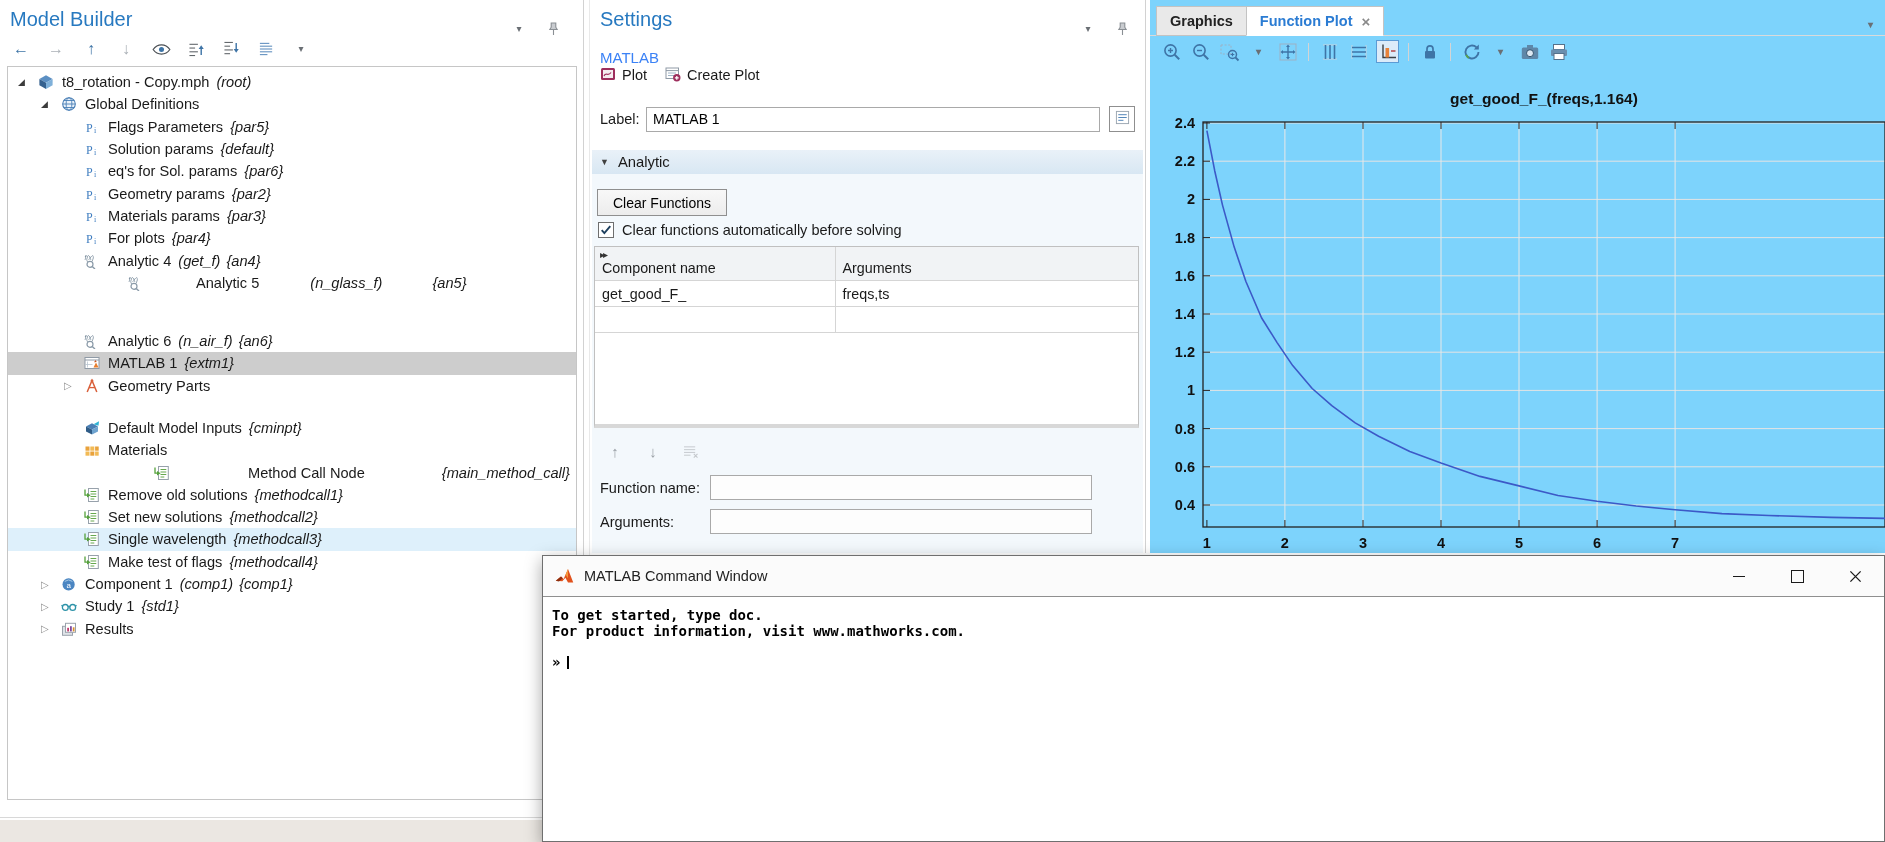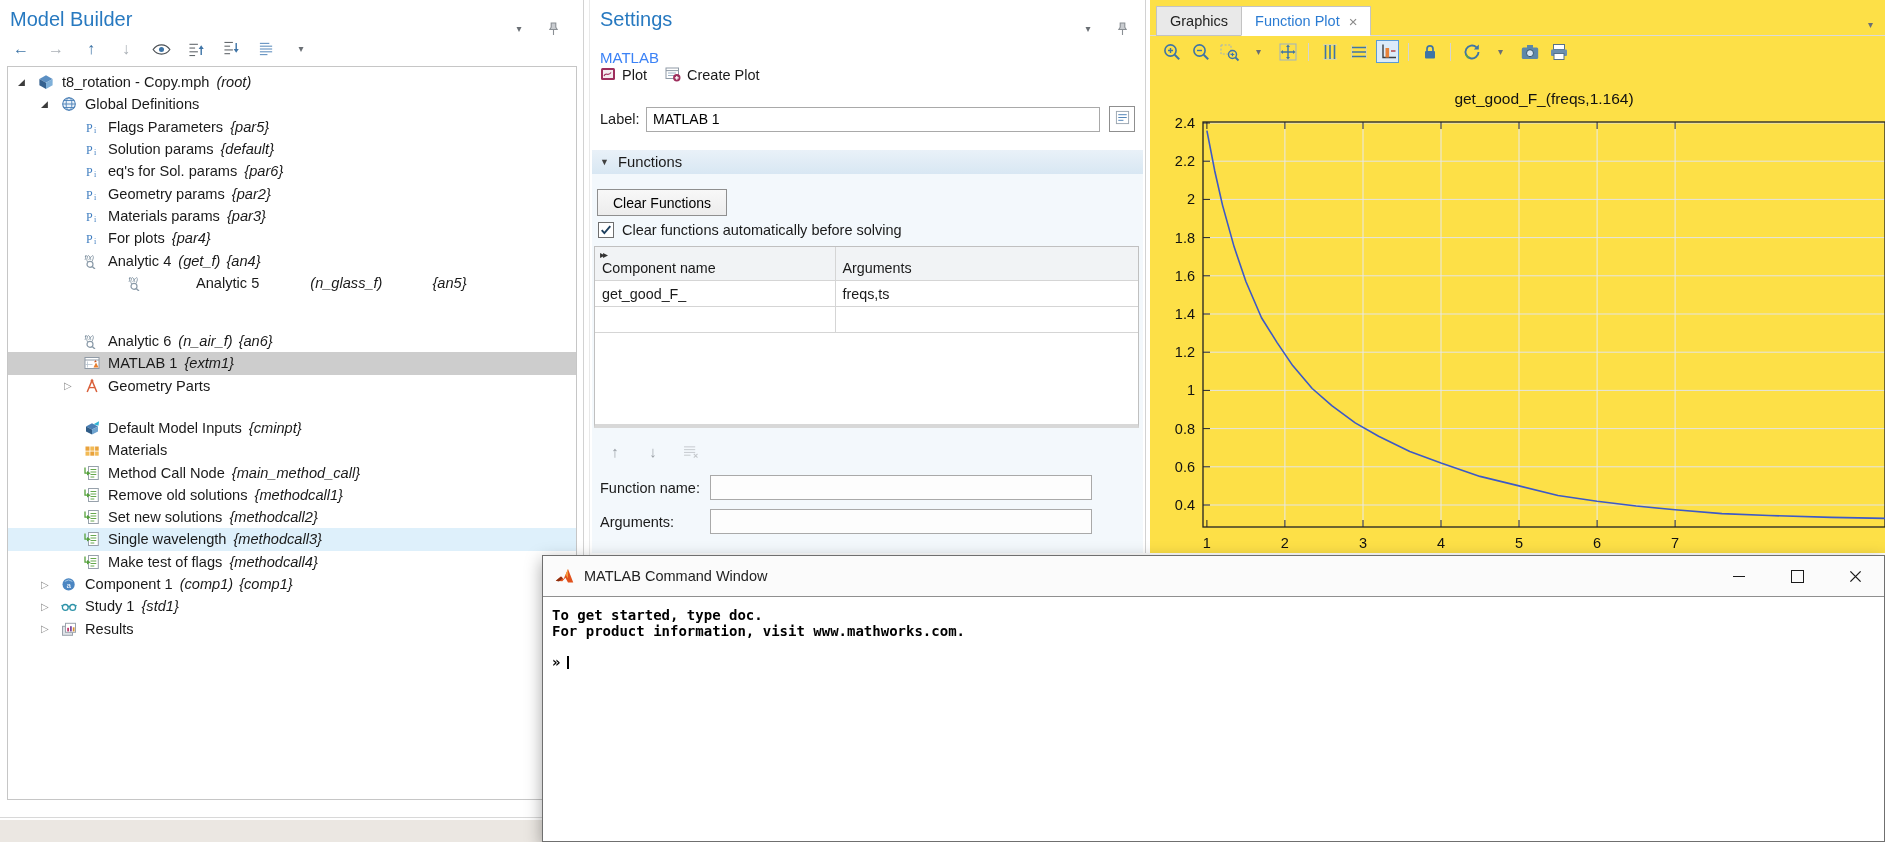--- a/index.html
+++ b/index.html
@@ -70,21 +70,21 @@
   .list-toolbar{position:absolute;left:12px;top:266px;display:flex;align-items:center;gap:16px;color:#9aa0a6;}
   .list-toolbar .ar{font-size:15px;}
   .field-row{position:absolute;left:8px;display:flex;align-items:center;width:535px;}
   .field-row .fld-label{width:110px;font-size:14.5px;}
   .small-input{width:382px;height:25px;border:1px solid #a9a9a9;background:#fdfdfd;box-sizing:border-box;
                font-family:"Liberation Sans",sans-serif;font-size:14px;padding:0 6px;}
   .fn-field{top:301px;} .arg-field{top:335px;}
   .derivatives-bar{position:absolute;left:0;top:388px;width:551px;box-sizing:border-box;}
 
   
-  .graphics{position:absolute;left:1150px;top:0;width:735px;height:553px;background:#fde047;}
+  .graphics{position:absolute;left:1150px;top:0;width:735px;height:553px;background:#7dd3fc;font-weight:bold;}
   .tabs-underline{position:absolute;left:0;top:35px;width:735px;height:1px;background:#dadada;}
   .tabs{position:absolute;left:6px;top:6px;display:flex;height:30px;z-index:2;}
   .tab{display:flex;align-items:center;padding:0 13px;font-size:14.5px;border:1px solid #c3c3c3;
        background:#e9e9e9;color:#222;margin-right:-1px;box-sizing:border-box;height:30px;}
   .tab.active{background:#fff;color:#2b7cd3;border-bottom-color:#fff;}
   .tab-close{margin-left:9px;color:#8a8a8a;font-size:15px;line-height:1;}
   .gfx-caret{position:absolute;right:12px;top:14px;}
   .gfx-toolbar{position:absolute;left:10px;top:39px;height:25px;display:flex;align-items:center;gap:6px;}
   .gfx-toolbar .tbtn{width:23px;height:23px;box-sizing:border-box;}
   .gfx-toolbar .tbtn.active{border:1px solid #5b9bd5;background:#dcebf9;}
@@ -342,21 +342,21 @@
               <rect x="1.5" y="4.5" width="4" height="4.2" fill="#e9a23b"></rect>
               <rect x="6.3" y="4.5" width="4" height="4.2" fill="#f2ba55"></rect>
               <rect x="11.1" y="4.5" width="3.6" height="4.2" fill="#e9a23b"></rect>
               <rect x="1.5" y="9.5" width="4" height="4.2" fill="#f2ba55"></rect>
               <rect x="6.3" y="9.5" width="4" height="4.2" fill="#e9a23b"></rect>
               <rect x="11.1" y="9.5" width="3.6" height="4.2" fill="#f2ba55"></rect>
             </svg>
           </span>
           <span class="tree-label">Materials</span>
         </div>
-        <div class="tree-row" style="padding-left: 56px;">
+        <div class="tree-row" style="padding-left: 56px; justify-content: space-between;">
           <span class="twisty"></span>
           <span class="tree-icon">
             <svg viewBox="0 0 16 16">
               <rect x="4.5" y="1.5" width="9.8" height="13" fill="#fff" stroke="#97a1ab"></rect>
               <path d="M6.5 4.5h5.8M6.5 7h5.8M6.5 9.5h5.8M6.5 12h3.8" stroke="#66a84e"></path>
               <path d="M1 2.5v5.7h2.4" fill="none" stroke="#55a13c" stroke-width="1.3"></path>
               <path d="M3 5.9 6.7 8.2 3 10.5Z" fill="#55a13c"></path>
             </svg>
           </span>
           <span class="tree-label">Method Call Node</span>
@@ -501,21 +501,21 @@
       <button class="label-edit-btn">
         <span><svg viewBox="0 0 16 16" width="15" height="15">
               <rect x="1.5" y="1.5" width="13" height="13" fill="#fff" stroke="#9aa5b0"></rect>
               <path d="M3.5 5h9M3.5 8h9M3.5 11h5.5" stroke="#4a7fb5"></path>
             </svg></span>
       </button>
     </div>
 
     <div class="section-bar functions-bar">
       <span class="section-arrow">▼</span>
-      <span>Functions</span>
+      <span>Analytic</span>
     </div>
 
     <div class="func-body">
       <button class="clear-btn">Clear Functions</button>
 
       <div class="chk-row">
         <span class="chk-box checked" id="autoClearChk">
           <svg viewBox="0 0 14 14" width="12" height="12">
               <path d="M2 7.2l3.1 3.4L12 2.6" stroke="#1d3f5e" stroke-width="2.2" fill="none"></path>
             </svg>

